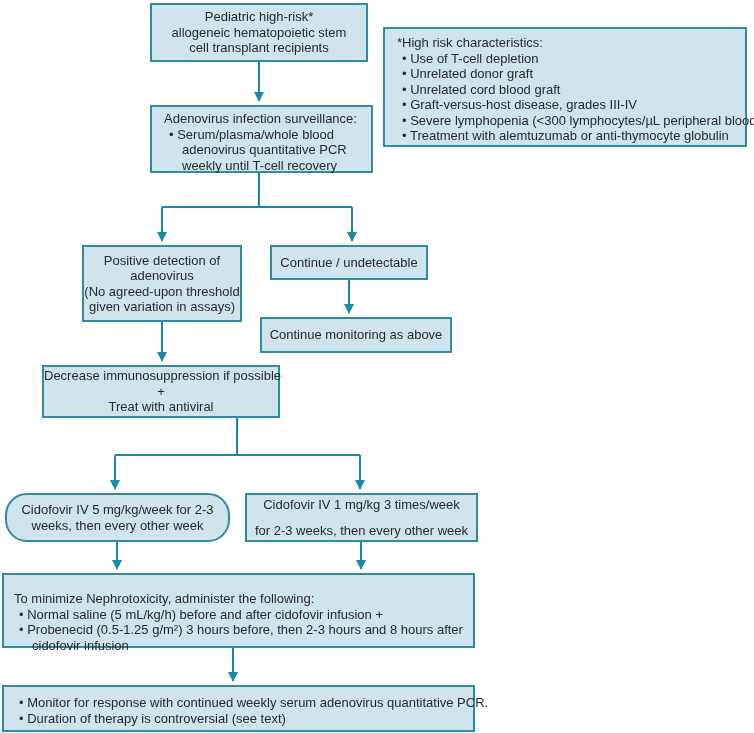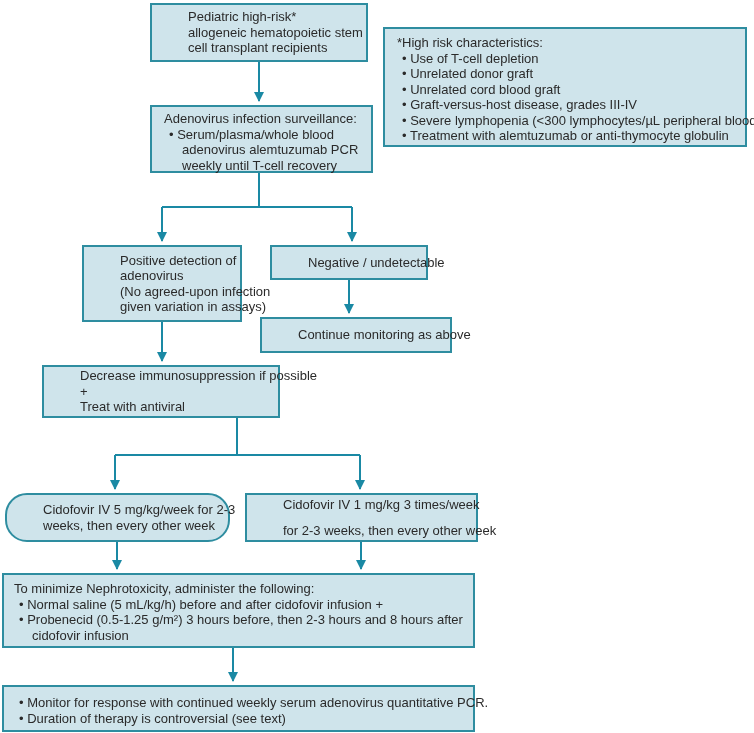--- a/index.html
+++ b/index.html
@@ -20,21 +20,21 @@
   }
   #connectors{position:absolute;left:0;top:0;width:754px;height:733px;pointer-events:none;}
   #connectors path.edge{stroke:var(--arrow);stroke-width:2;fill:none;}
   #connectors marker path{fill:var(--arrow);stroke:none;}
   .box{
     position:absolute;box-sizing:border-box;
     background:var(--box_fill);
     border:2px solid var(--box_border);
   }
   .box.center{display:flex;flex-direction:column;justify-content:center;}
-  .box.center .line{margin-left:36px;}
+  .box.center .line{text-align:center;}
   .box.left{padding:4px 8px 4px 12px;}
   .line{white-space:nowrap;}
   .line.bullet{padding-left:5px;}
   .line.cont{padding-left:18px;}
 </style>
 </head>
 <body>
 
 <div id="canvas">
 
@@ -70,33 +70,33 @@
       <div class="line bullet">• Unrelated donor graft</div>
       <div class="line bullet">• Unrelated cord blood graft</div>
       <div class="line bullet">• Graft-versus-host disease, grades III-IV</div>
       <div class="line bullet">• Severe lymphopenia (&lt;300 lymphocytes/µL peripheral blood)</div>
       <div class="line bullet">• Treatment with alemtuzumab or anti-thymocyte globulin</div>
     </div>
 
   <div class="box left" style="left:150px;top:105px;width:223px;height:68px;">
       <div class="line">Adenovirus infection surveillance:</div>
       <div class="line bullet">• Serum/plasma/whole blood</div>
-      <div class="line cont">adenovirus alemtuzumab PCR</div>
+      <div class="line cont">adenovirus quantitative PCR</div>
       <div class="line cont">weekly until T-cell recovery</div>
     </div>
 
   <div class="box center" style="left:82px;top:245px;width:160px;height:77px;">
       <div class="line">Positive detection of</div>
       <div class="line">adenovirus</div>
-      <div class="line">(No agreed-upon infection</div>
+      <div class="line">(No agreed-upon threshold</div>
       <div class="line">given variation in assays)</div>
     </div>
 
   <div class="box center" style="left:270px;top:245px;width:158px;height:35px;">
-      <div class="line">Negative / undetectable</div>
+      <div class="line">Continue / undetectable</div>
     </div>
 
   <div class="box center" style="left:260px;top:317px;width:192px;height:36px;">
       <div class="line">Continue monitoring as above</div>
     </div>
 
   <div class="box center" style="left:42px;top:365px;width:238px;height:53px;">
       <div class="line">Decrease immunosuppression if possible</div>
       <div class="line">+</div>
       <div class="line">Treat with antiviral</div>
@@ -105,21 +105,21 @@
   <div class="box center" style="left:5px;top:493px;width:225px;height:49px;border-radius:22px;">
       <div class="line">Cidofovir IV 5 mg/kg/week for 2-3</div>
       <div class="line">weeks, then every other week</div>
     </div>
 
   <div class="box center" style="left:245px;top:493px;width:233px;height:49px;gap:11px;">
       <div class="line">Cidofovir IV 1 mg/kg 3 times/week</div>
       <div class="line">for 2-3 weeks, then every other week</div>
     </div>
 
-  <div class="box left" style="left:2px;top:573px;width:473px;height:75px;padding-top:6px;padding-left:10px;">
+  <div class="box left" style="left:2px;top:573px;width:473px;height:75px;padding-top:16px;padding-left:10px;">
       <div class="line">To minimize Nephrotoxicity, administer the following:</div>
       <div class="line bullet">• Normal saline (5 mL/kg/h) before and after cidofovir infusion +</div>
       <div class="line bullet">• Probenecid (0.5-1.25 g/m²) 3 hours before, then 2-3 hours and 8 hours after</div>
       <div class="line cont">cidofovir infusion</div>
     </div>
 
   <div class="box left" style="left:2px;top:685px;width:473px;height:47px;padding-top:8px;padding-left:10px;">
       <div class="line bullet">• Monitor for response with continued weekly serum adenovirus quantitative PCR.</div>
       <div class="line bullet">• Duration of therapy is controversial (see text)</div>
     </div>

